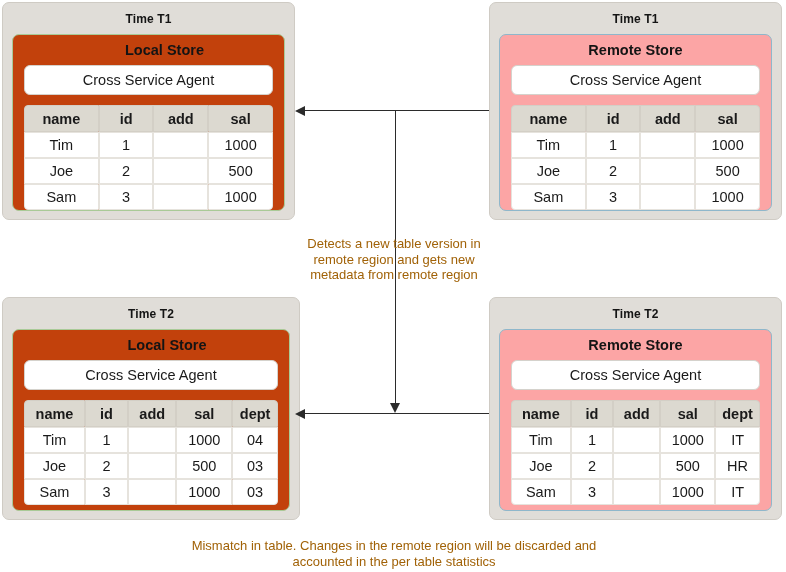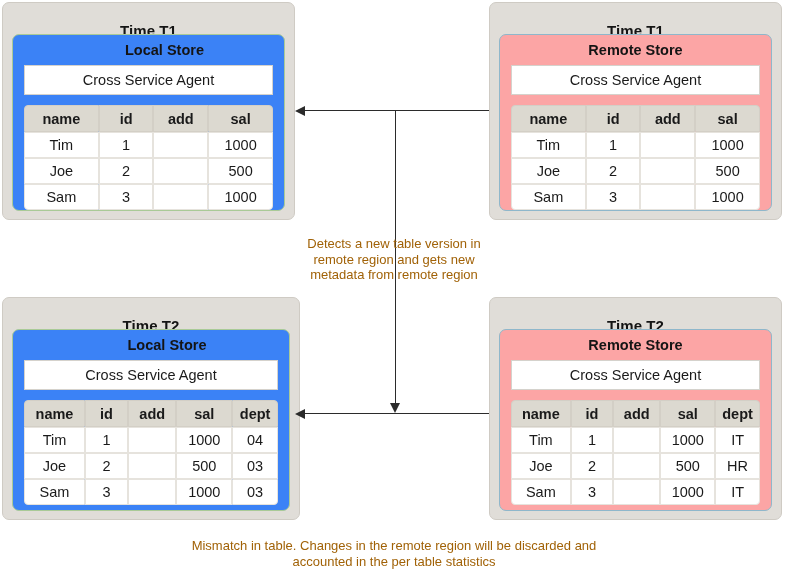--- a/index.html
+++ b/index.html
@@ -20,41 +20,40 @@
   .panel {
     position: absolute;
     background: #e0ddd8;
     border: 1px solid #cfcbc4;
     border-radius: 7px;
     box-sizing: border-box;
   }
   .panel-title {
     text-align: center;
     font-weight: bold;
-    font-size: 15px;
+    font-size: 12px;
     line-height: 16px;
     padding-top: 8px;
     padding-bottom: 7px;
     color: #141414;
     letter-spacing: .1px;
-    margin-top: 12px;
   }
 
   
   .store {
     position: absolute;
     left: 9px;
     right: 9px;
     top: 31px;
     bottom: 8px;
     border-radius: 7px;
     box-sizing: border-box;
     border: 1px solid rgba(0,0,0,.14);
   }
-  .store.local  { background: #3b82f6; border-color: #a9ca97; padding-left: 32px; }
+  .store.local  { background: #c2410c; border-color: #a9ca97; padding-left: 32px; }
   .store.remote { background: #fca5a5; border-color: #8fb7cb; }
 
   .store-title {
     text-align: center;
     font-weight: bold;
     font-size: 14.5px;
     line-height: 16px;
     padding-top: 7px;
     padding-bottom: 6px;
     color: #141414;
@@ -62,21 +61,21 @@
 
   
   .agent {
     position: absolute;
     left: 11px;
     right: 11px;
     top: 30px;
     height: 30px;
     background: #ffffff;
     border: 1px solid #d5d2cc;
-    border-radius: 0;
+    border-radius: 6px;
     display: flex;
     align-items: center;
     justify-content: center;
     font-size: 14.5px;
     color: #1a1a1a;
     box-sizing: border-box;
   }
 
   
   .tbl {

